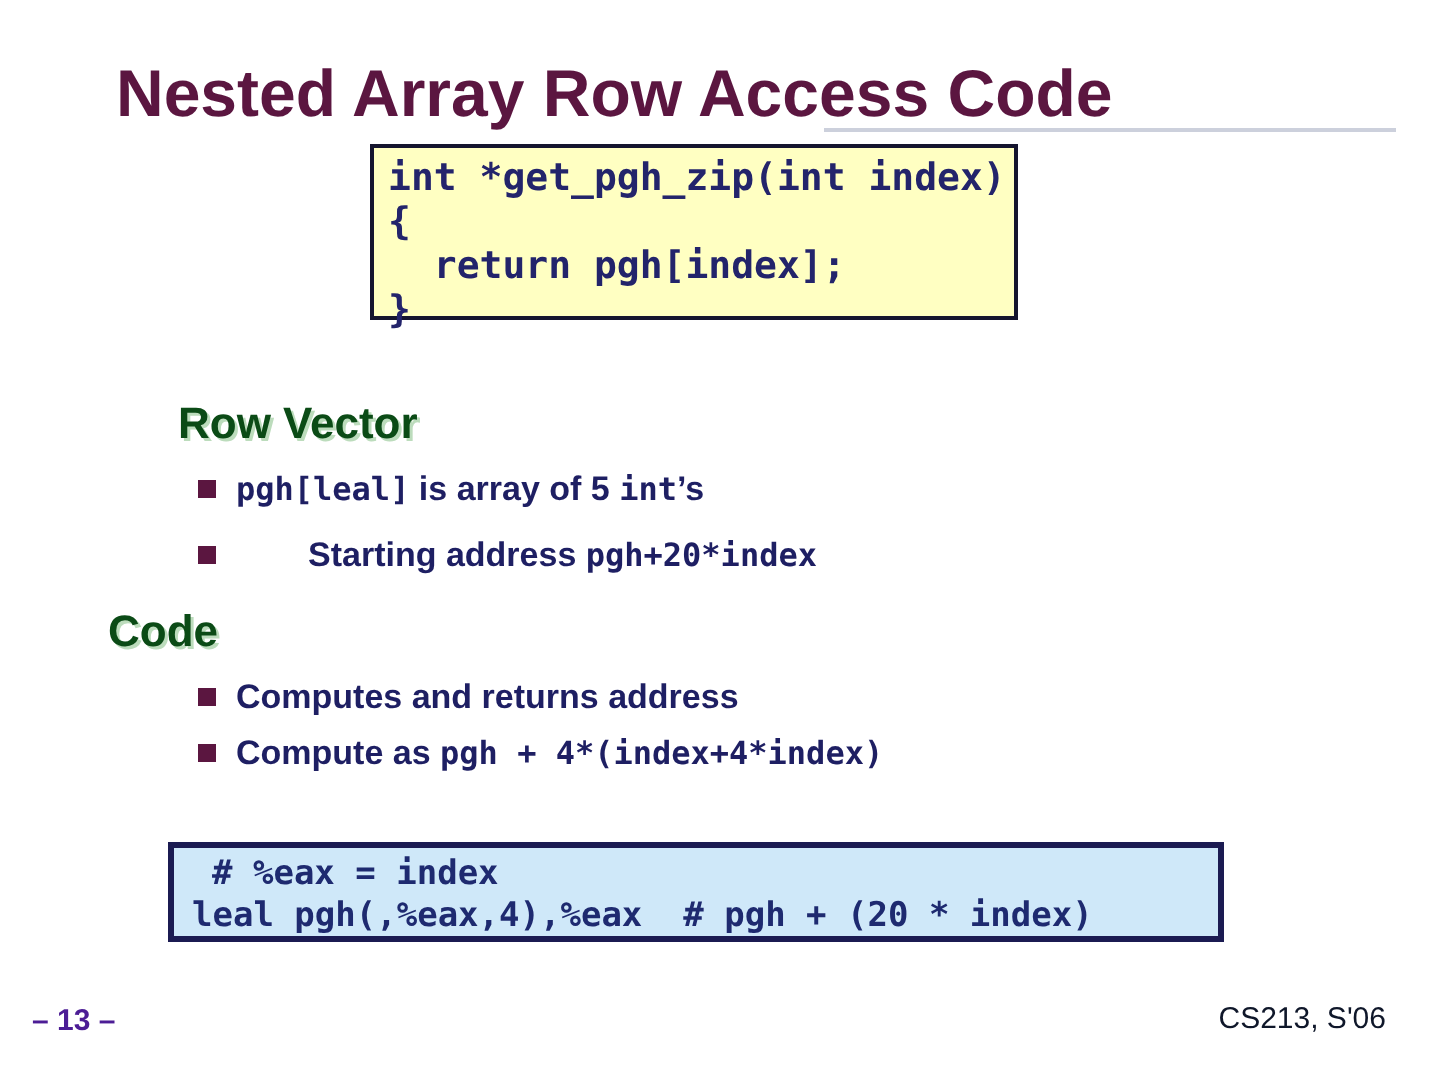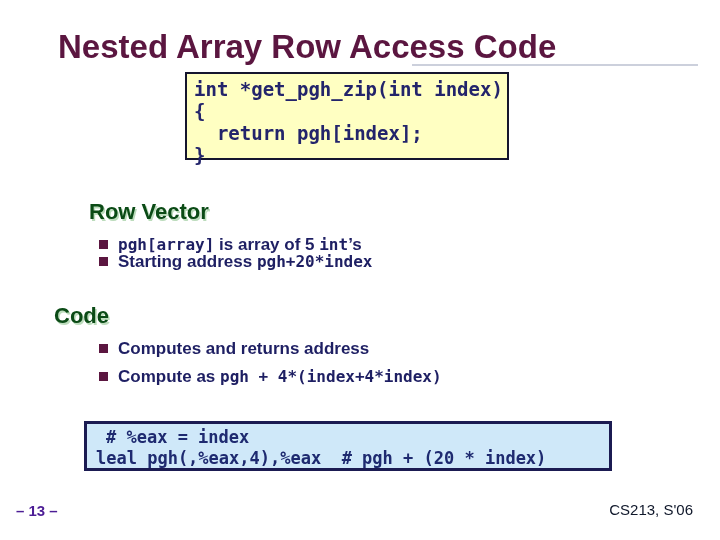--- a/index.html
+++ b/index.html
@@ -88,21 +88,21 @@
     color: #1e1f63;
     line-height: 24px;
     white-space: nowrap;
   }
   .seg-code {
     font-family: "DejaVu Sans Mono", "Liberation Mono", monospace;
     font-size: 16px;
     font-weight: bold;
   }
   .row-b1 { top: 233px; }
-  .row-b2 { top: 250px; }
+  .row-b2 { top: 266px; gap: 36px; }
   .row-b3 { top: 337px; }
   .row-b4 { top: 365px; }
   .footer-left {
     position: absolute;
     left: 16px; top: 502px;
     font-size: 15px;
     color: #4c1d95;
     white-space: nowrap;
     font-weight: bold;
   }
@@ -126,21 +126,21 @@
     <div class="code-line">int *get_pgh_zip(int index)</div>
     <div class="code-line">{</div>
     <div class="code-line">  return pgh[index];</div>
     <div class="code-line">}</div>
   </div>
 
   <h2 class="section-heading heading-row-vector">Row Vector</h2>
 
   <div class="bullet-row row-b1">
     <span class="bullet-square"></span>
-    <span class="bullet-text"><span class="seg-code">pgh[array]</span><span> is array of 5 </span><span class="seg-code">int</span><span>’s</span></span>
+    <span class="bullet-text"><span class="seg-code">pgh[leal]</span><span> is array of 5 </span><span class="seg-code">int</span><span>’s</span></span>
   </div>
 
   <div class="bullet-row row-b2">
     <span class="bullet-square"></span>
     <span class="bullet-text"><span>Starting address </span><span class="seg-code">pgh+20*index</span></span>
   </div>
 
   <h2 class="section-heading heading-code">Code</h2>
 
   <div class="bullet-row row-b3">

